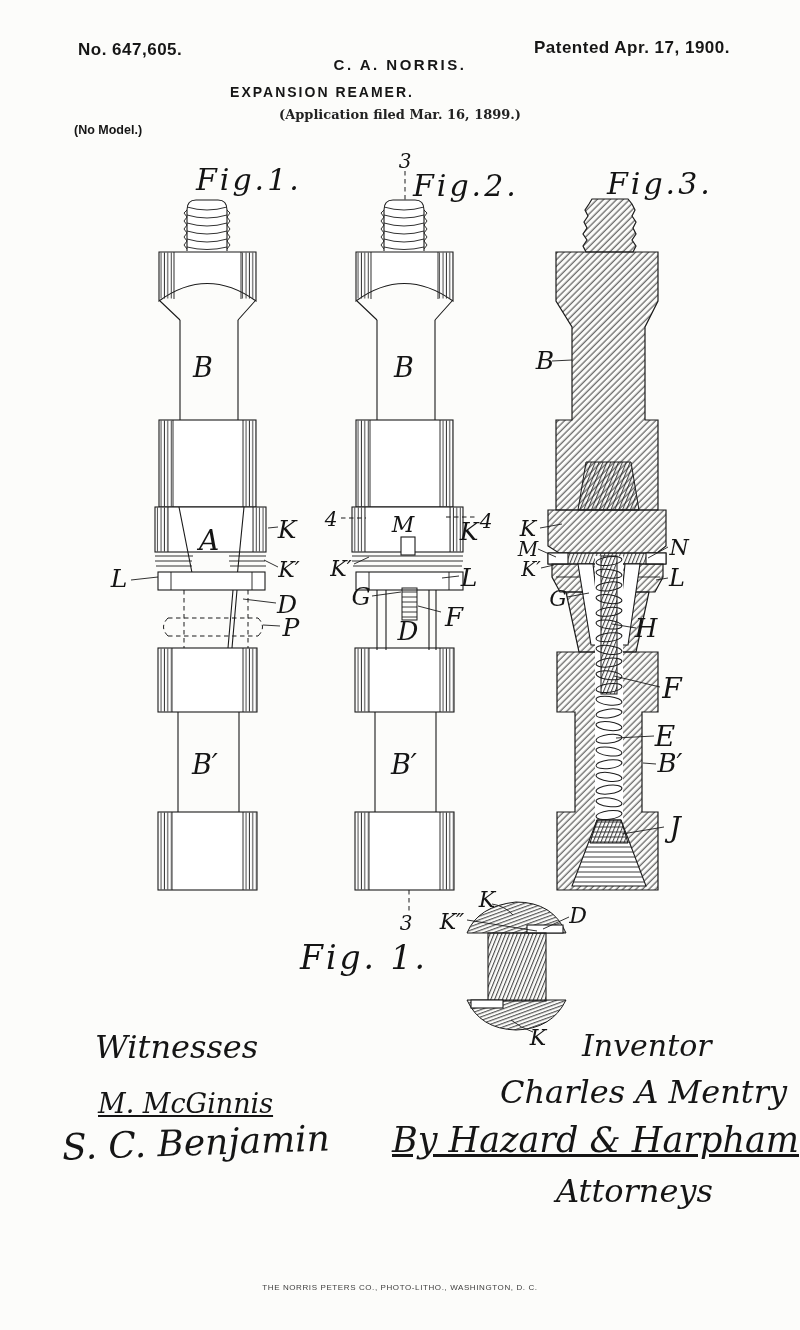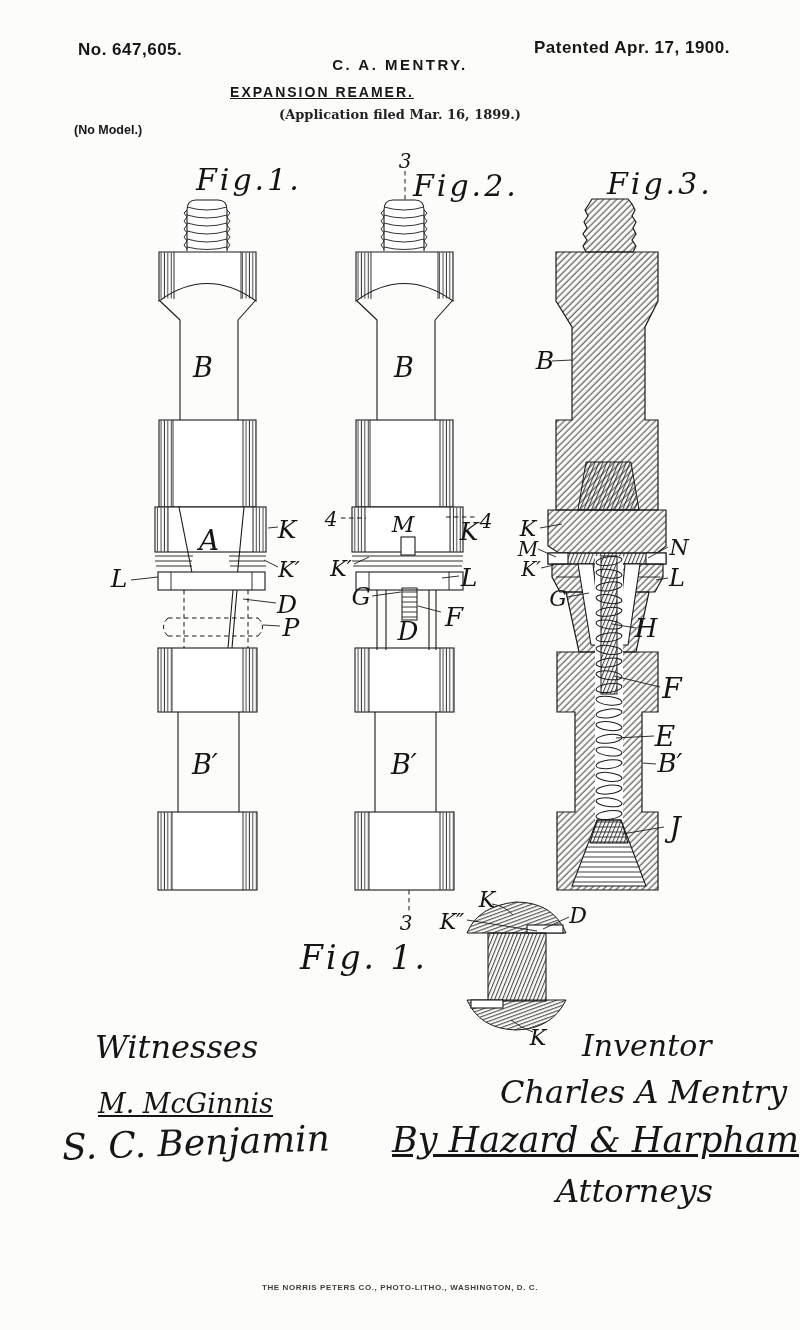--- a/index.html
+++ b/index.html
@@ -5,21 +5,21 @@
   html,body{margin:0;padding:0;}
   body{width:800px;height:1330px;position:relative;background:#fcfcfa;
        font-family:"Liberation Sans", sans-serif;color:#1b1b1b;overflow:hidden;}
   .abs{position:absolute;white-space:nowrap;}
   .hdr-bold{font-family:"Liberation Sans",sans-serif;font-weight:bold;color:#161616;}
   .serifsm{font-family:"DejaVu Serif",serif;font-weight:600;color:#222;}
   .script{font-family:"DejaVu Serif",serif;font-style:italic;color:#151515;}
   .caption{font-family:"DejaVu Serif",serif;font-style:italic;letter-spacing:3px;color:#131313;}
   .plabel{font-family:"DejaVu Serif",serif;font-style:italic;color:#141414;
           transform:translate(-50%,-50%);}
-  .footer{font-size:8px;letter-spacing:.6px;color:#3d3d3d;font-weight:bold;}
+  .footer{font-size:8px;letter-spacing:.6px;color:#3d3d3d;font-weight:normal;}
   svg{position:absolute;left:0;top:0;}
   .ln{stroke:#1b1b1b;stroke-width:1.1;fill:none;}
   .lnthin{stroke:#1b1b1b;stroke-width:.9;fill:none;}
   .fw{fill:#ffffff;stroke:#1b1b1b;stroke-width:1.1;}
   .hatch1{fill:url(#h1);stroke:#1b1b1b;stroke-width:1.2;}
   .hatch2{fill:url(#h2);stroke:#1b1b1b;stroke-width:1;}
   .hatch3{fill:url(#h3);stroke:#1b1b1b;stroke-width:1;}
   .dash{stroke:#1b1b1b;stroke-width:1;fill:none;stroke-dasharray:4.5,3.5;}
 </style>
 </head>
@@ -161,22 +161,22 @@
     <rect class="fw" x="527" y="925" width="36" height="8"></rect>
     <rect x="488" y="933" width="58" height="68" fill="url(#h2)" stroke="#1b1b1b" stroke-width="1.1"></rect>
     <path class="hatch3" d="M467,1000 Q480,1029 516,1030 Q552,1029 566,1000 Z"></path>
     <rect class="fw" x="471" y="1000" width="32" height="8"></rect>
     <path class="lnthin" d="M492,904 Q505,906 513,915 M467,920 L537,931 M569,917 L543,929 M533,1032 Q521,1028 511,1020"></path>
   </g>
 </svg>
 
 <div class="abs hdr-bold" style="left:78px;top:40px;font-size:17px;letter-spacing:.5px;">No. 647,605.</div>
 <div class="abs hdr-bold" style="right:70px;top:38px;font-size:17px;letter-spacing:.5px;">Patented Apr. 17, 1900.</div>
-<div class="abs hdr-bold" style="left:0;top:56px;width:800px;text-align:center;font-size:15px;letter-spacing:2.5px;">C. A. MENTRY.</div>
-<div class="abs hdr-bold" style="left:0;top:84px;width:644px;text-align:center;font-size:14px;letter-spacing:2px;text-decoration:underline;">EXPANSION REAMER.</div>
+<div class="abs hdr-bold" style="left:0;top:56px;width:800px;text-align:center;font-size:15px;letter-spacing:2.5px;">C. A. NORRIS.</div>
+<div class="abs hdr-bold" style="left:0;top:84px;width:644px;text-align:center;font-size:14px;letter-spacing:2px;">EXPANSION REAMER.</div>
 <div class="abs serifsm" style="left:0;top:107px;width:800px;text-align:center;font-size:13px;">(Application filed Mar. 16, 1899.)</div>
 <div class="abs hdr-bold" style="left:74px;top:123px;font-size:12.5px;">(No Model.)</div>
 
 <div class="abs caption" style="left:196px;top:162px;font-size:30px;">Fig.1.</div>
 <div class="abs caption" style="left:413px;top:168px;font-size:30px;">Fig.2.</div>
 <div class="abs caption" style="left:607px;top:166px;font-size:30px;">Fig.3.</div>
 <div class="abs caption" style="left:300px;top:938px;font-size:33px;">Fig. 1.</div>
 
 <span class="abs plabel" style="left:203px;top:367px;font-size:27px;">B</span>
 <span class="abs plabel" style="left:209px;top:540px;font-size:28px;">A</span>

